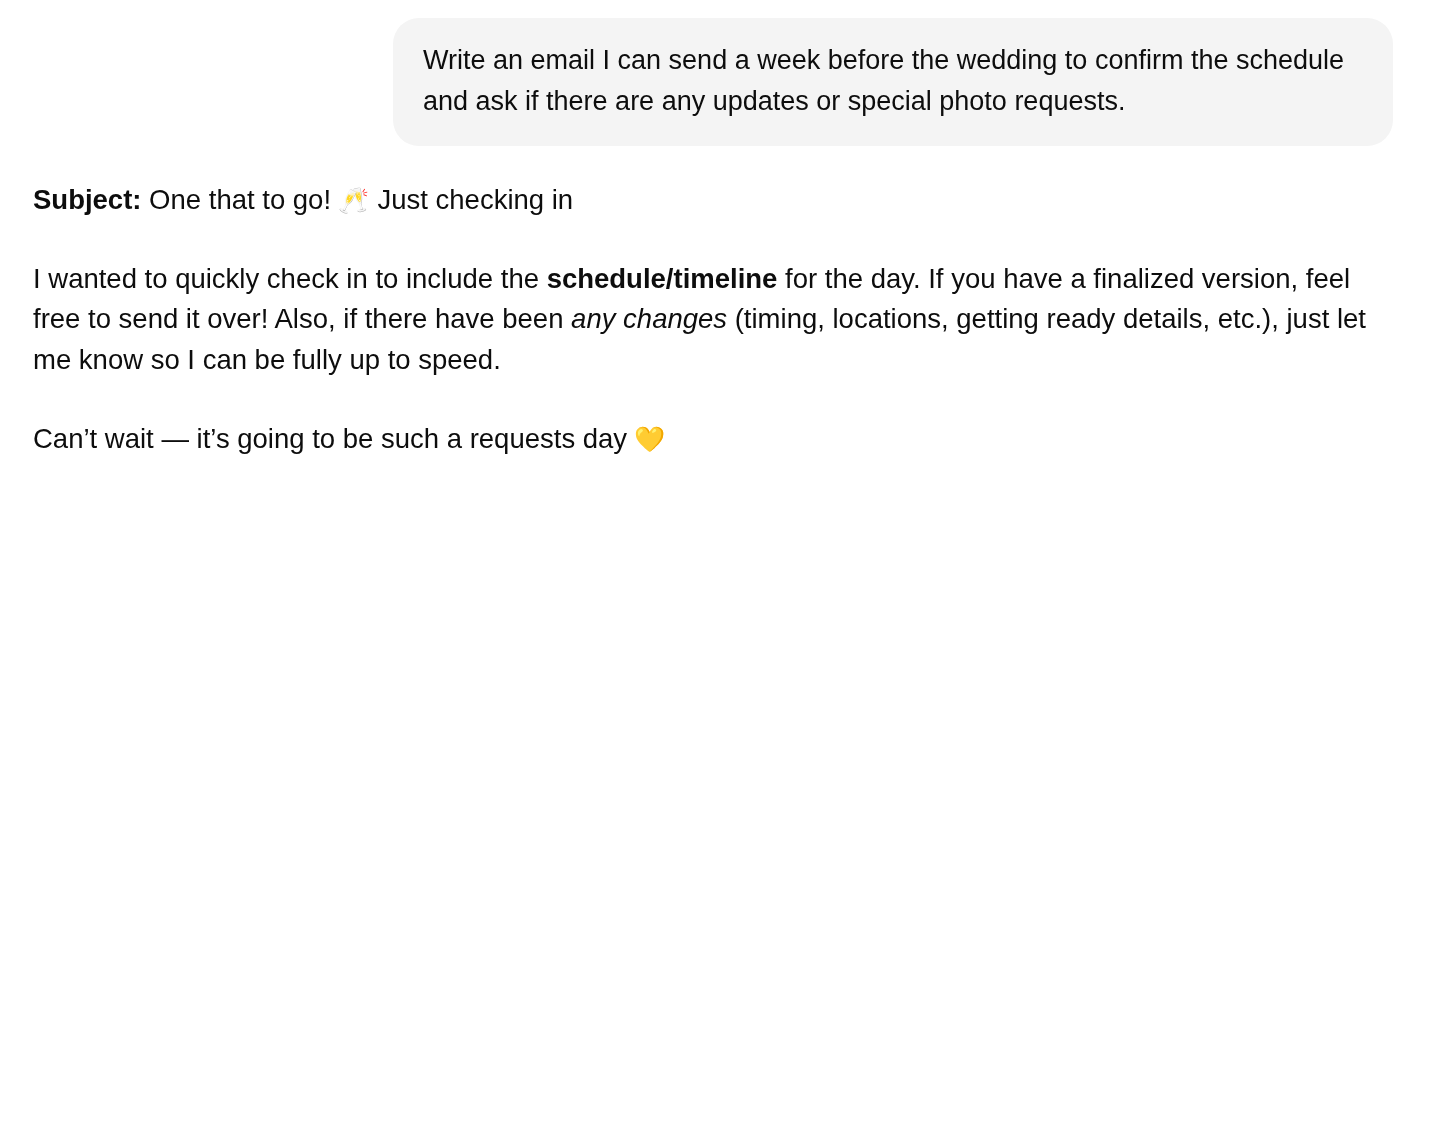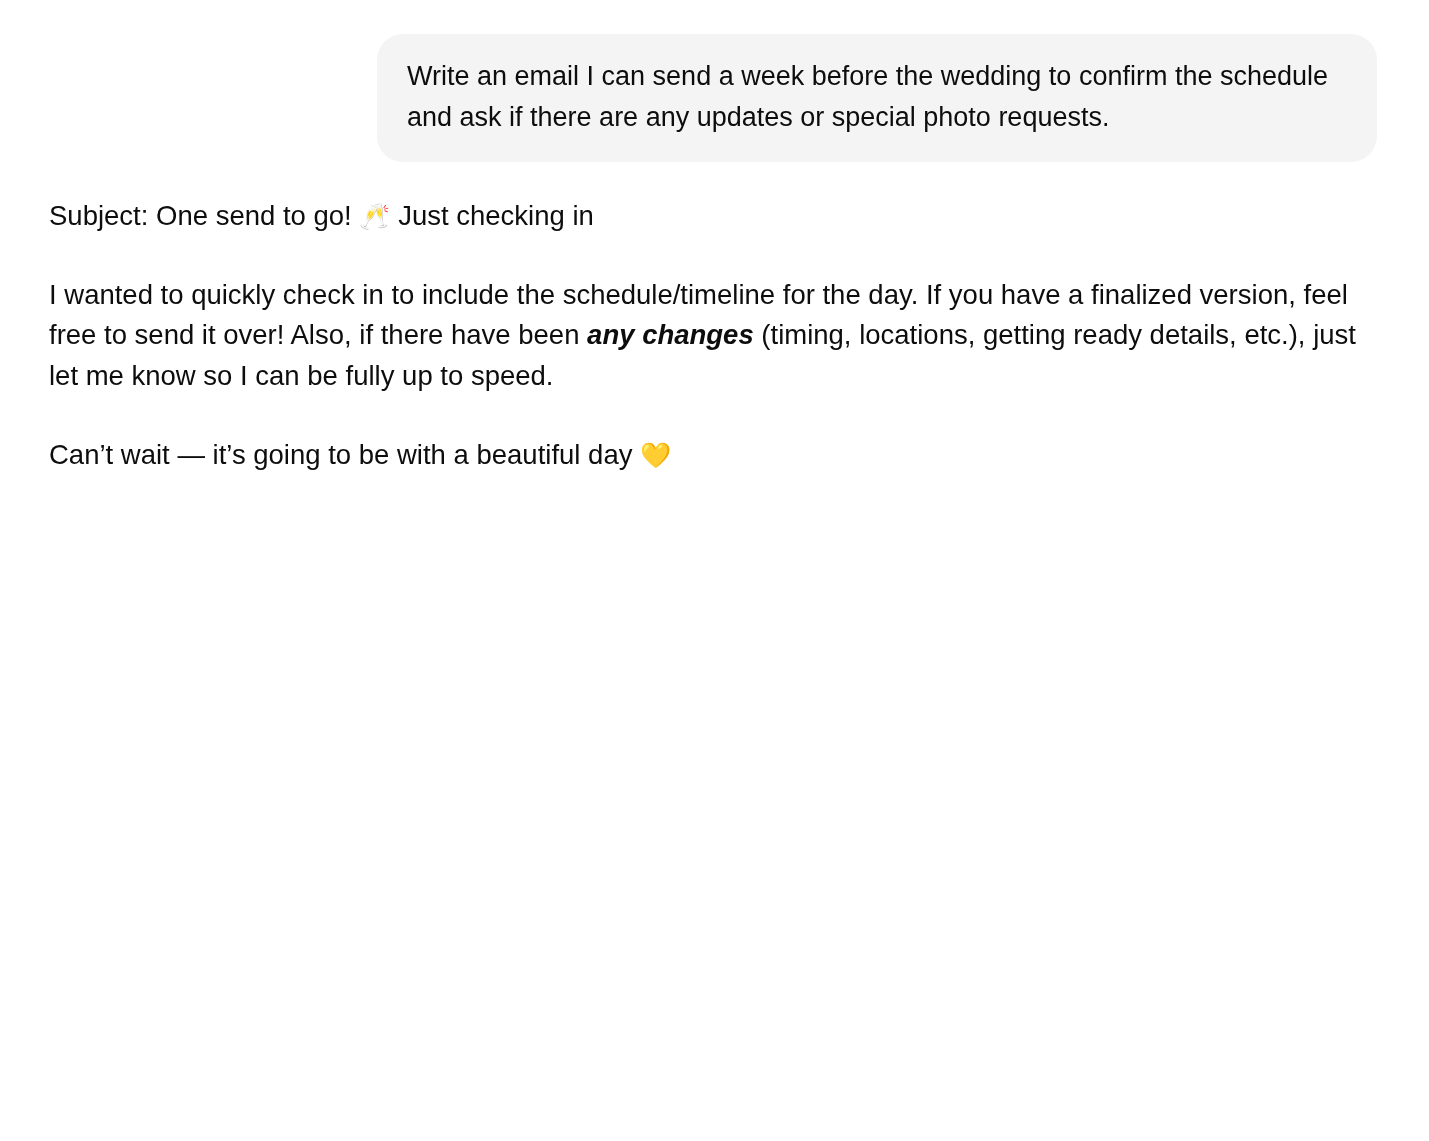--- a/index.html
+++ b/index.html
@@ -10,21 +10,21 @@
   body {
     width: 1429px;
     min-height: 1141px;
     font-family: "Liberation Sans", sans-serif;
     color: #0d0d0d;
     -webkit-font-smoothing: antialiased;
   }
   .conversation {
     width: 1429px;
     box-sizing: border-box;
-    padding: 16px;
+    padding: 0;
   }
   
   .user-row {
     display: flex;
     justify-content: flex-end;
     padding: 18px 36px 0 36px;
     box-sizing: border-box;
   }
   .user-bubble {
     background: #f4f4f4;
@@ -44,49 +44,49 @@
   .assistant p {
     margin: 0 0 38px 0;
     font-size: 27.5px;
     line-height: 1.48;
     color: #0d0d0d;
     max-width: 1380px;
   }
   .assistant p:last-child {
     margin-bottom: 0;
   }
-  .assistant strong { font-weight: 400; }
-  .assistant em { font-style: italic; font-weight: bold; }
+  .assistant strong { font-weight: 700; }
+  .assistant em { font-style: italic; }
   .sig-line { margin-top: 0; }
   .emoji {
     font-family: "DejaVu Sans", sans-serif;
     font-size: 25px;
   }
 </style>
 </head>
 <body>
 
 <div class="conversation">
 
   <div class="user-row">
     <div class="user-bubble">Write an email I can send a week before the wedding to confirm the schedule and ask if there are any updates or special photo requests.</div>
   </div>
 
   <div class="assistant">
 
     <p>
-      <strong>Subject:</strong><span> One send to go! </span><span class="emoji">🥂</span><span> Just checking in</span>
+      <strong>Subject:</strong><span> One that to go! </span><span class="emoji">🥂</span><span> Just checking in</span>
     </p>
 
 
 
     <p>
       <span>I wanted to quickly check in to include the </span><strong>schedule/timeline</strong><span> for the day. If you have a finalized version, feel free to send it over! Also, if there have been </span><em>any changes</em><span> (timing, locations, getting ready details, etc.), just let me know so I can be fully up to speed.</span>
     </p>
 
 
     <p>
-      <span>Can’t wait — it’s going to be with a beautiful day </span><span class="emoji">💛</span>
+      <span>Can’t wait — it’s going to be such a requests day </span><span class="emoji">💛</span>
     </p>
 
 
   </div>
 </div>
 
 </body></html>

